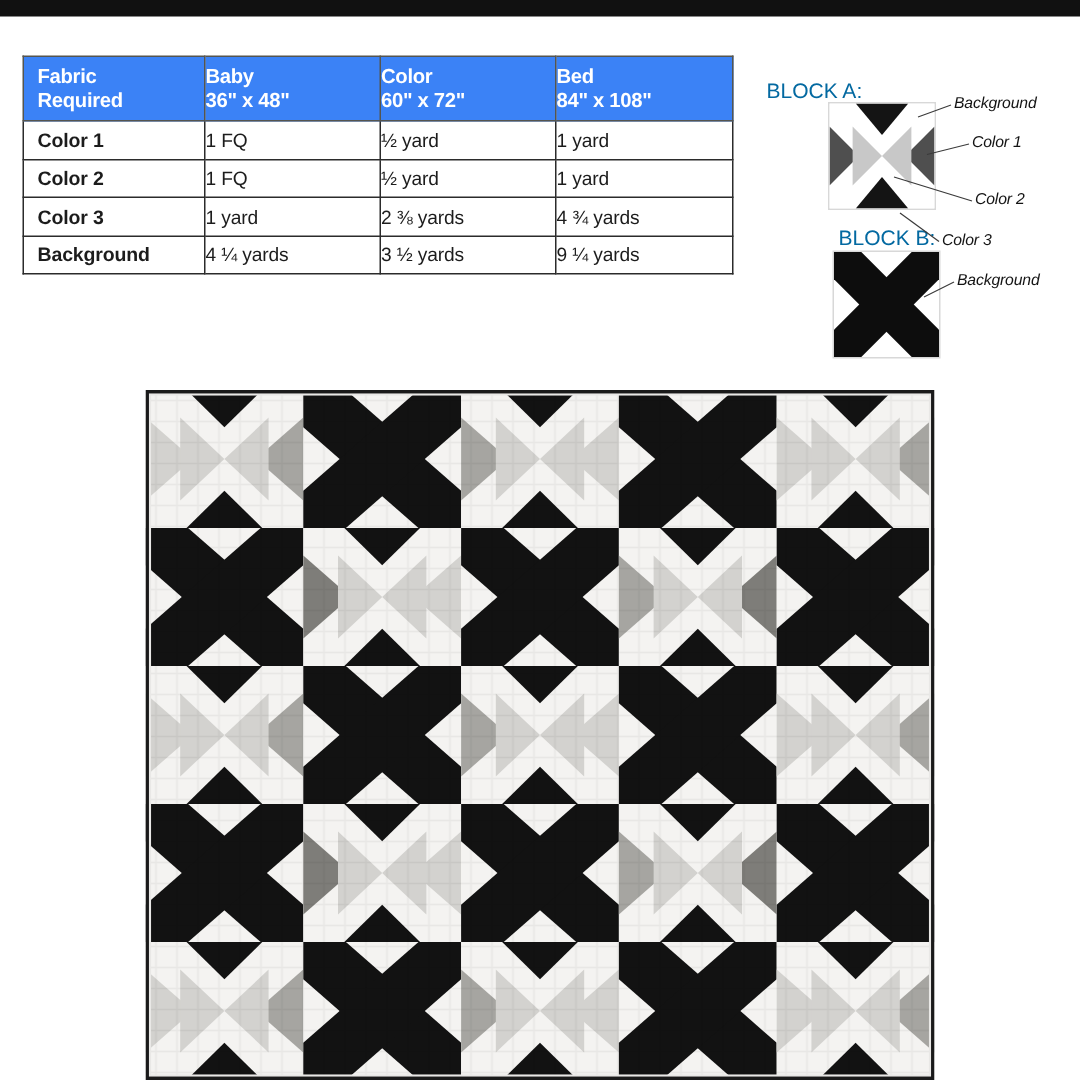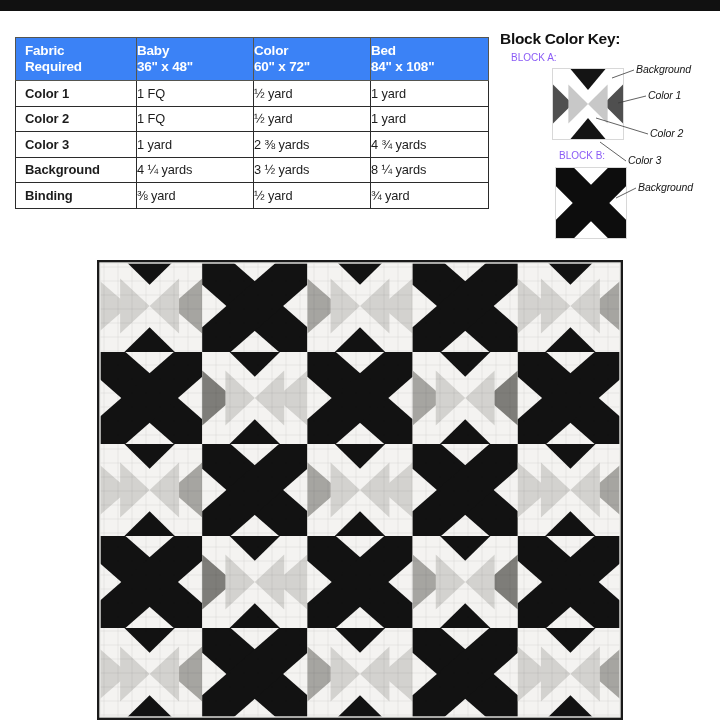--- a/index.html
+++ b/index.html
@@ -78,21 +78,21 @@
     left: 500px; top: 30px;
     width: 220px; height: 230px;
   }
   #key-title {
     position: absolute; left: 0; top: 0;
     font-size: 15.5px; font-weight: bold; color: #111;
     letter-spacing: -0.3px;
   }
   .block-caption {
     position: absolute;
-    font-size: 10px; color: #8b5cf6; letter-spacing: 0px;
+    font-size: 14px; color: #0369a1; letter-spacing: 0px;
   }
   #cap-a { left: 11px; top: 22px; }
   #cap-b { left: 15px; top: 120px; margin-left: 44px; }
 
   .blockbox {
     position: absolute;
     width: 72px; height: 72px;
     background: #ffffff;
     border: 1px solid #d8d8d8;
   }
@@ -186,35 +186,28 @@
         <tr>
           <td class="rowlabel">Color 3</td>
           <td>1 yard</td>
           <td>2 ⅜ yards</td>
           <td>4 ¾ yards</td>
         </tr>
         <tr>
           <td class="rowlabel">Background</td>
           <td>4 ¼ yards</td>
           <td>3 ½  yards</td>
-          <td>8 ¼  yards</td>
-        </tr>
-        <tr>
-          <td class="rowlabel">Binding</td>
-          <td>⅜  yard</td>
-          <td>½ yard</td>
-          <td>¾  yard</td>
+          <td>9 ¼  yards</td>
         </tr>
       </tbody>
     </table>
   </div>
 
   <div id="key">
 
-    <div id="key-title">Block Color Key:</div>
 
     <div class="block-caption" id="cap-a">BLOCK A:</div>
     <div class="block-caption" id="cap-b">BLOCK B:</div>
 
     <div class="blockbox" id="block-a">
       <svg viewBox="0 0 100 100" preserveAspectRatio="none">
         <rect x="0" y="0" width="100" height="100" fill="#ffffff"></rect>
 
         <polygon points="25,0 75,0 50,30" fill="#141414"></polygon>
 

